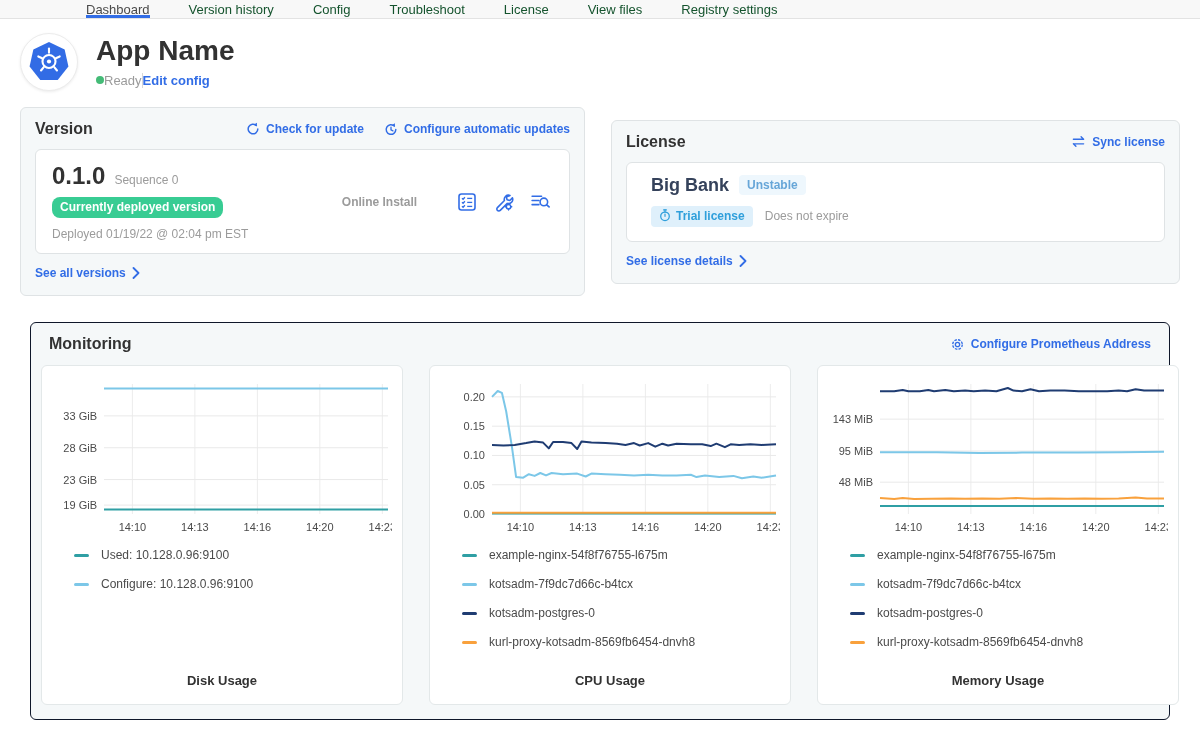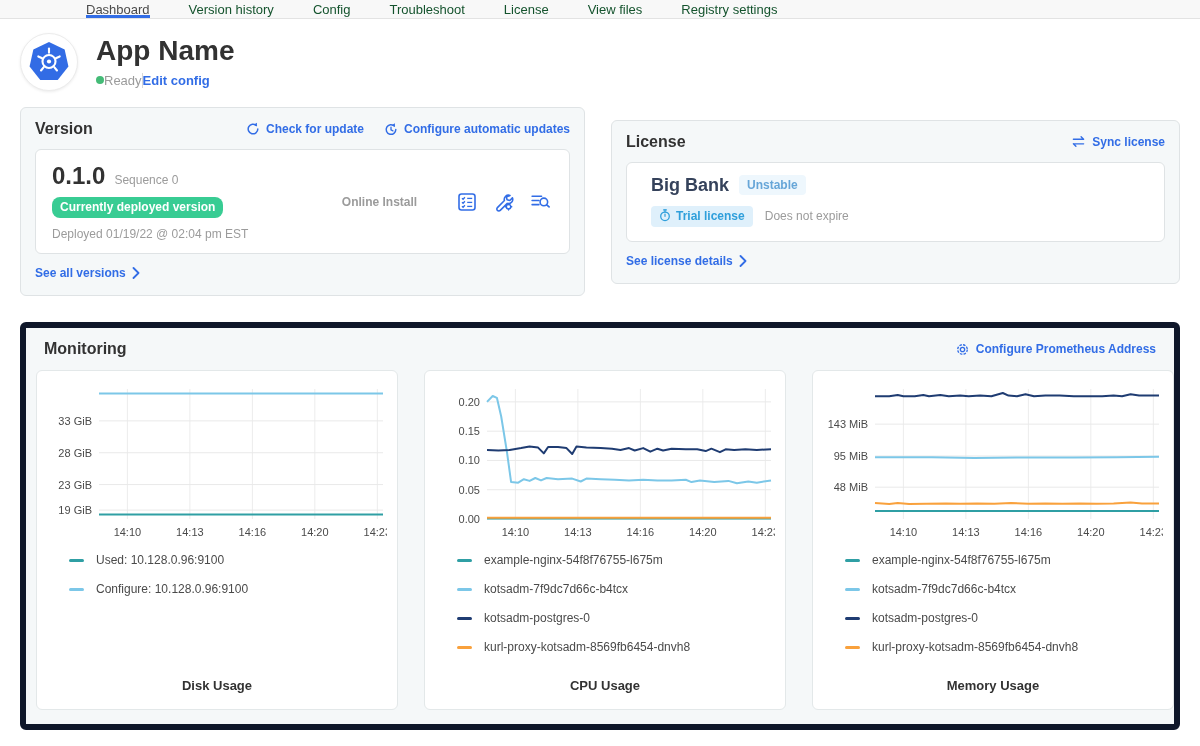--- a/index.html
+++ b/index.html
@@ -68,21 +68,21 @@
     padding:3px 8px; border-radius:4px;
   }
   .lic-row2 { display:flex; align-items:center; gap:12px; margin-top:10px; }
   .type-badge {
     background:#dff0fb; color:#2f9fdb; font-size:12px; font-weight:700;
     padding:3px 8px 4px; border-radius:4px; display:inline-flex; align-items:center; gap:5px;
   }
   .expiry { font-size:12px; color:#9b9b9b; }
   
   .monitoring {
-    margin:26px 20px 0; background:#f5f8f9; border:6px solid #0f172a; border-radius:6px;
+    margin:26px 30px 0; background:#f5f8f9; border:1px solid #0f172a; border-radius:6px;
     padding:12px 10px 14px;
   }
   .mon-header { display:flex; align-items:center; justify-content:space-between; padding:0 8px 12px; }
   .charts-row { display:flex; gap:26px; }
   .chart-card {
     width:362px; height:340px; background:#fff; border:1px solid #e3e8e9; border-radius:6px;
     padding:12px 10px 12px; display:flex; flex-direction:column;
   }
   .chart-plot { flex:0 0 auto; overflow:hidden; }
   .legend { margin:8px 0 0 22px; }

